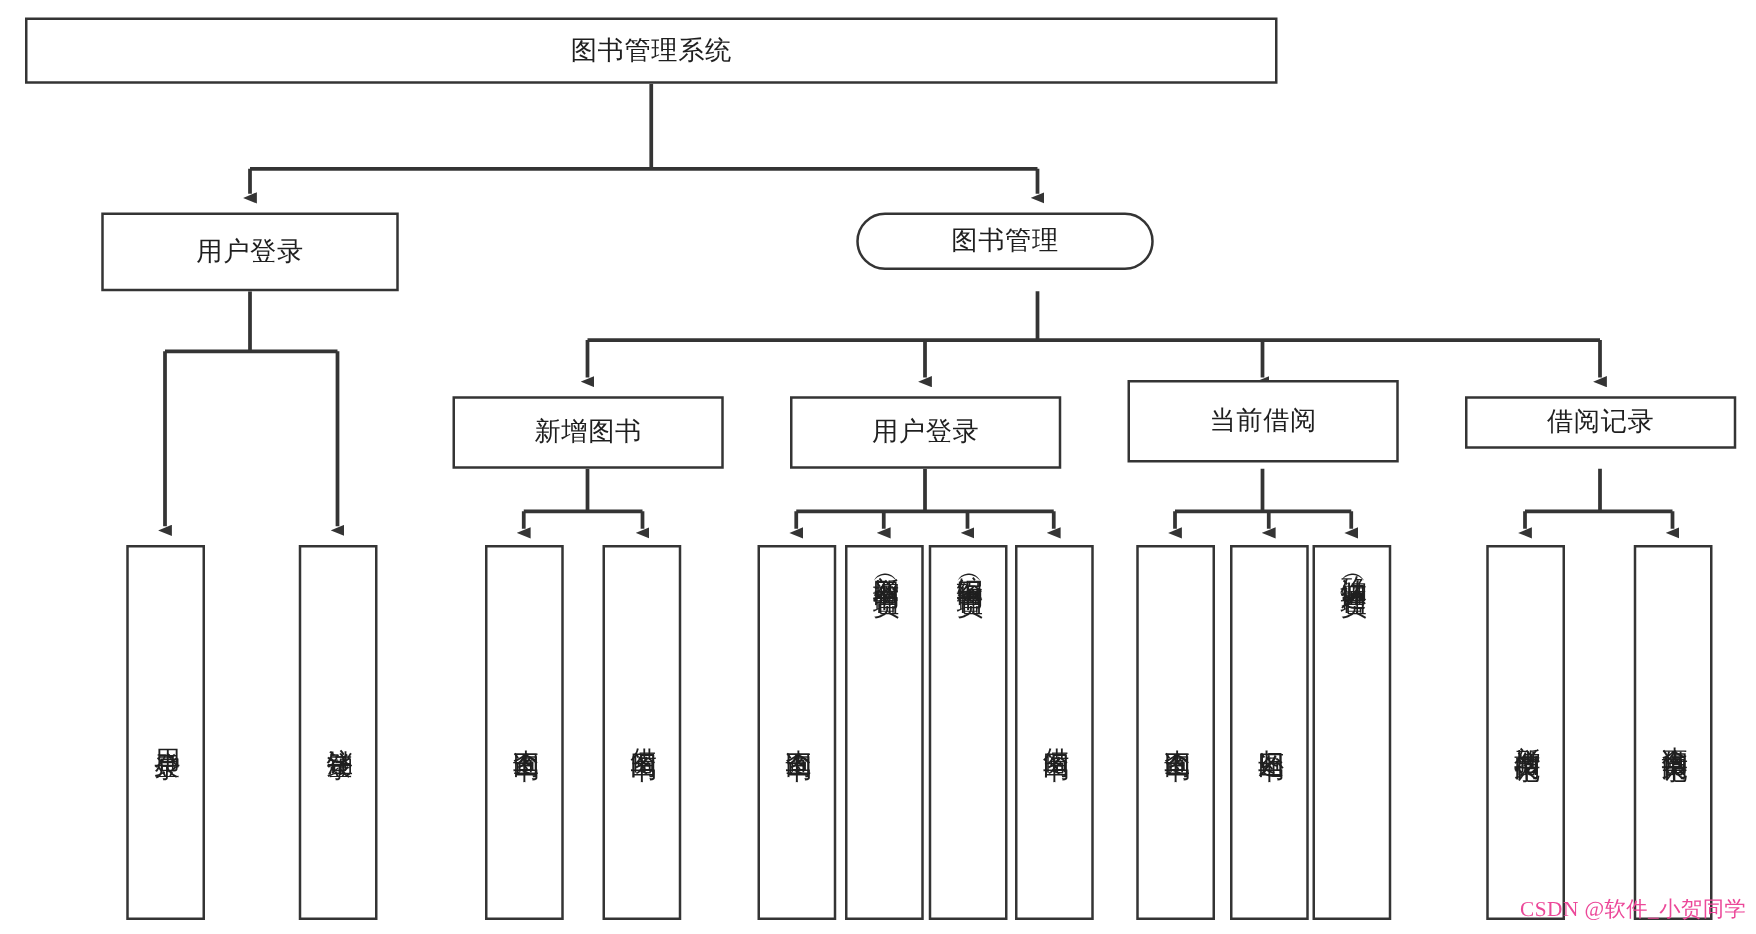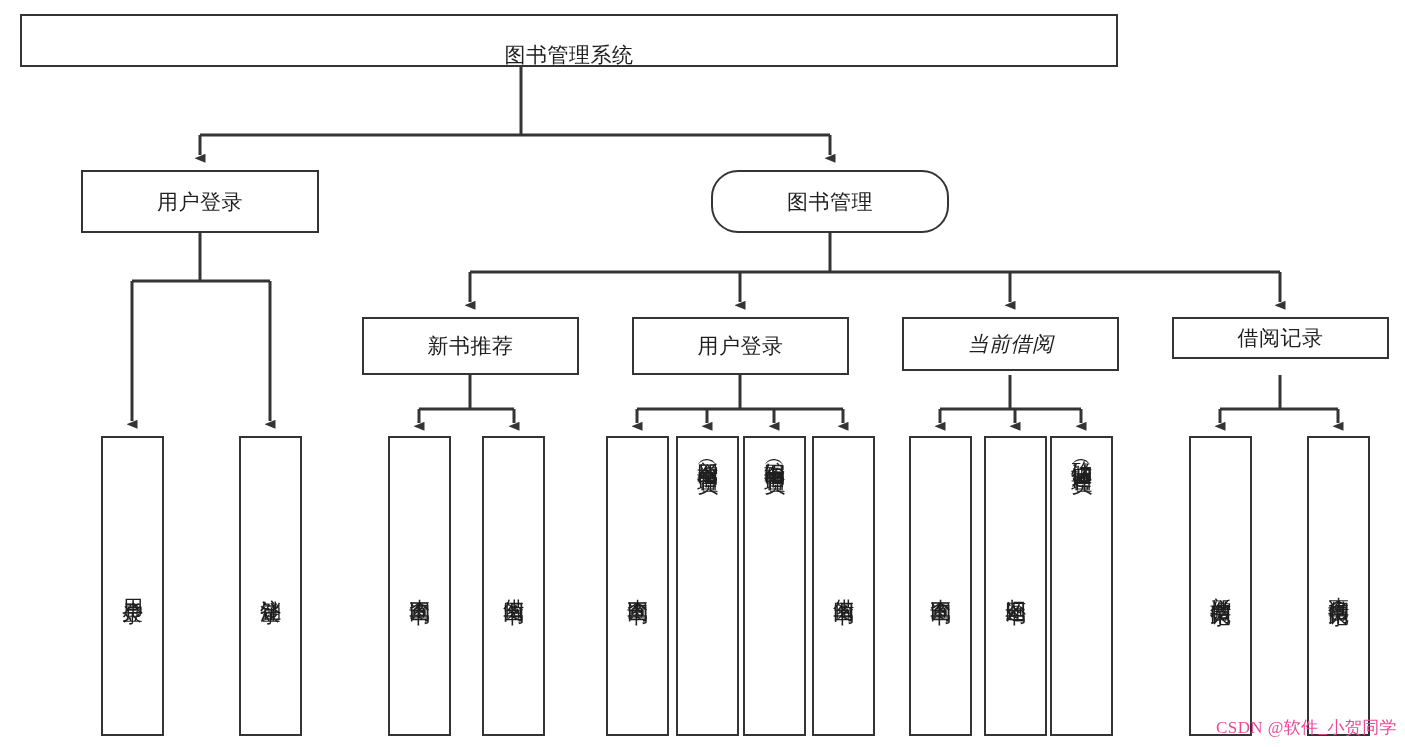--- a/index.html
+++ b/index.html
@@ -123,38 +123,38 @@
       <path d="M1015,409 L1015,423" marker-end="url(#arrow)"></path>
       <path d="M1081,409 L1081,423" marker-end="url(#arrow)"></path>
 
       <path d="M1280,375 L1280,409"></path>
       <path d="M1220,409 L1338,409"></path>
       <path d="M1220,409 L1220,423" marker-end="url(#arrow)"></path>
       <path d="M1338,409 L1338,423" marker-end="url(#arrow)"></path>
     </g>
   </svg>
 
-  <div class="node horiz" style="left:20px; top:14px; width:1098px; height:53px;align-items:flex-end;">
+  <div class="node horiz" style="left:20px; top:14px; width:1002px; height:53px;">
     <span class="lbl">图书管理系统</span>
   </div>
 
   <div class="node horiz" style="left:81px; top:170px; width:238px; height:63px;">
     <span class="lbl">用户登录</span>
   </div>
-  <div class="node horiz" style="left:711px; top:170px; width:238px; height:63px;border-radius:27px;">
+  <div class="node horiz" style="left:685px; top:170px; width:238px; height:46px;border-radius:27px;">
     <span class="lbl">图书管理</span>
   </div>
 
   <div class="node horiz" style="left:362px; top:317px; width:217px; height:58px;">
-    <span class="lbl">新书推荐</span>
+    <span class="lbl">新增图书</span>
   </div>
   <div class="node horiz" style="left:632px; top:317px; width:217px; height:58px;">
     <span class="lbl">用户登录</span>
   </div>
-  <div class="node horiz" style="left:902px; top:317px; width:217px; height:54px;font-style:italic;">
+  <div class="node horiz" style="left:902px; top:304px; width:217px; height:66px;">
     <span class="lbl">当前借阅</span>
   </div>
   <div class="node horiz" style="left:1172px; top:317px; width:217px; height:42px;">
     <span class="lbl">借阅记录</span>
   </div>
 
   <div class="node vert centered" style="left:101px; top:436px; width:63px; height:300px;">
     <span class="lbl">用户登录</span>
   </div>
   <div class="node vert centered" style="left:239px; top:436px; width:63px; height:300px;">

